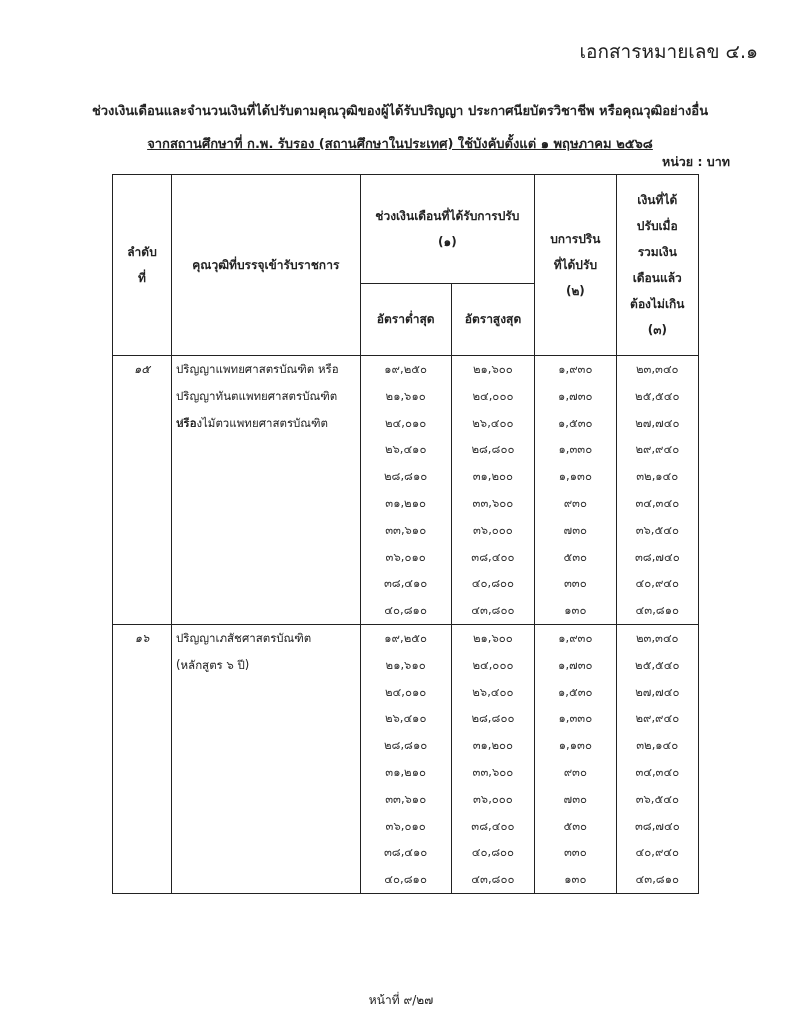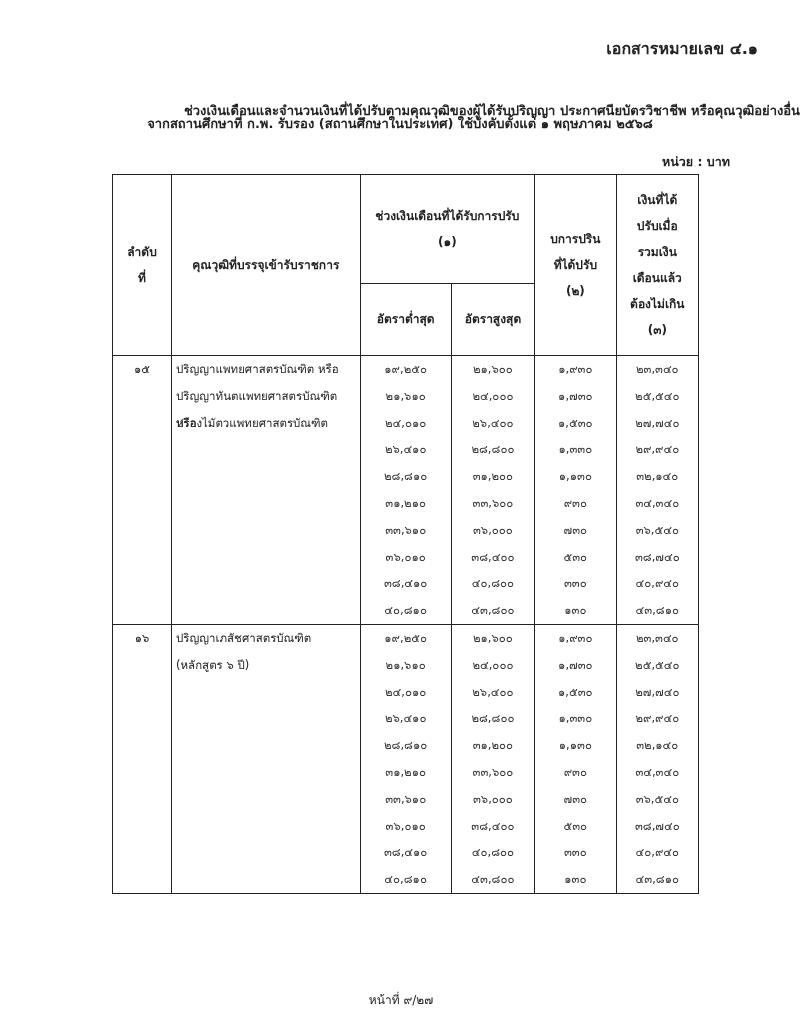--- a/index.html
+++ b/index.html
@@ -1,34 +1,34 @@
 <!DOCTYPE html>
 <html><head>
 <meta charset="utf-8">
 <style>
   html, body { margin:0; padding:0; background:#ffffff; }
   body { width:800px; height:1035px; position:relative; font-family:"DejaVu Sans", sans-serif; color:#222; overflow:hidden; }
-  .docno { position:absolute; right:42px; top:36px; font-size:16px; font-weight:bold; }
+  .docno { position:absolute; right:42px; top:36px; font-size:19px; font-weight:normal; }
   .title { position:absolute; left:0; width:800px; text-align:center; font-size:13px; font-weight:bold; }
-  .t1 { top:100px;text-align:right; }
-  .t2 { top:113px; }
+  .t1 { top:100px; }
+  .t2 { top:133px;text-decoration:underline; }
   .unit { position:absolute; right:70px; top:152px; font-size:12.5px; font-weight:bold; }
   table { position:absolute; left:112px; top:174px; width:587px; border-collapse:collapse; font-size:11.5px; }
   th, td { border:1.5px solid #222; }
   th { font-weight:bold; font-size:12px; line-height:26px; text-align:center; padding:12px; }
   td { vertical-align:top; padding:0; }
   .col-no { width:37px; }
   .col-q { width:243px; }
   .col-min { width:91px; }
   .col-max { width:78px;margin-top:16px; }
   .col-adj { width:75px; }
   .col-cap { width:77px; }
   .cell-lines div { height:26.8px; line-height:26.8px; }
   .num div { text-align:center; color:#333; }
-  .no { text-align:center; padding-top:0; }
+  .no { text-align:center; padding-top:0;font-style:italic; }
   .q div { padding-left:4px; text-align:left; }
   .footer { position:absolute; left:1px; width:800px; top:990px; text-align:center; font-size:12px; }
 </style>
 </head>
 <body>
 
 <div class="docno">เอกสารหมายเลข ๔.๑</div>
 <div class="title t1">ช่วงเงินเดือนและจำนวนเงินที่ได้ปรับตามคุณวุฒิของผู้ได้รับปริญญา ประกาศนียบัตรวิชาชีพ หรือคุณวุฒิอย่างอื่น</div>
 <div class="title t2">จากสถานศึกษาที่ ก.พ. รับรอง (สถานศึกษาในประเทศ) ใช้บังคับตั้งแต่ ๑ พฤษภาคม ๒๕๖๘</div>
 <div class="unit">หน่วย : บาท</div>

